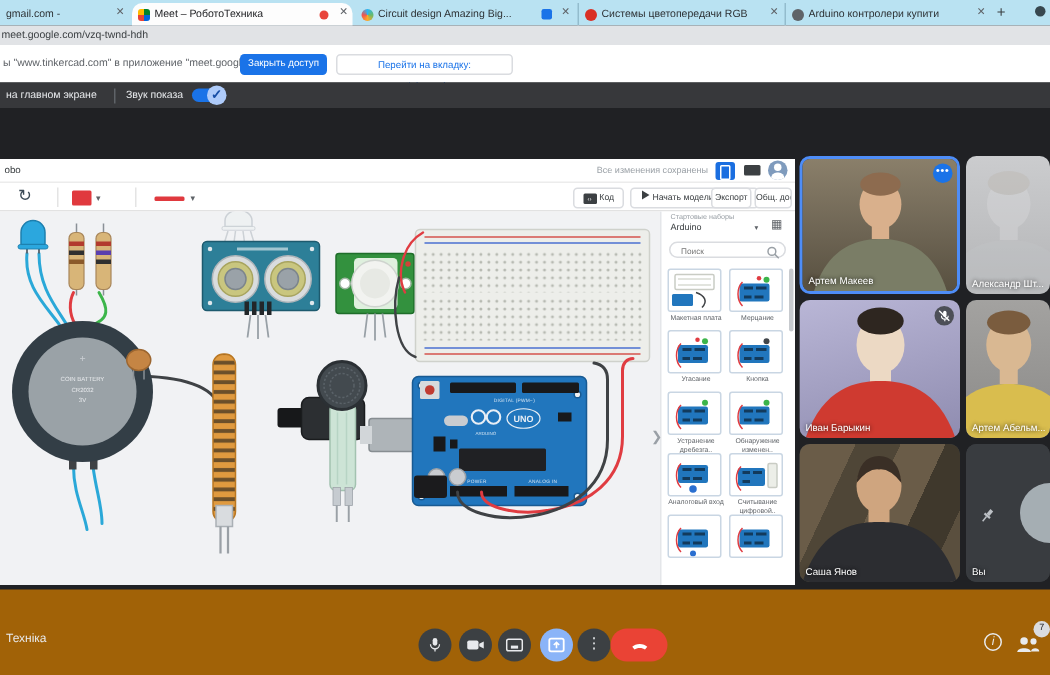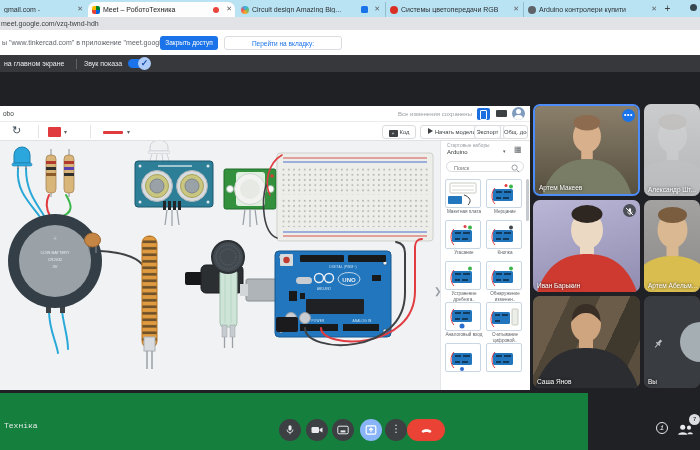--- a/index.html
+++ b/index.html
@@ -111,21 +111,21 @@
   .bg3{background:linear-gradient(165deg,#b9b6d6 0%,#8f8cb0 100%);}
   .bg4{background:linear-gradient(180deg,#a3a2a0 0%,#8b8a88 100%);}
   .bg5{background:linear-gradient(115deg,#6a5c48 0 25%,#4f4637 25% 45%,#6a5c48 45% 65%,#3f382c 65% 85%,#5a4f3e 85%);}
   .bg6{background:#393c40;}
   .badge{position:absolute;width:13px;height:13px;border-radius:50%;}
   .menu-badge{top:3px;right:3px;background:#1a73e8;color:#fff;font-size:7px;letter-spacing:.5px;text-align:center;line-height:11px;font-weight:bold;}
   .mic-badge{top:4px;right:4px;background:rgba(60,64,67,.85);}
   .you-circle{position:absolute;right:-20px;top:26px;width:40px;height:40px;border-radius:50%;background:#b9c2c8;opacity:.85;}
 
   
-  .meet-bottom{left:0;top:338px;width:588px;height:57px;background:#15803d;font-family:Liberation Mono, monospace;}
+  .meet-bottom{left:0;top:338px;width:700px;height:57px;background:#a16207;}
   .meet-name{left:4px;top:28px;font-size:8px;color:#e8eaed;}
   .ctrl{top:26px;width:22px;height:22px;border-radius:50%;background:#3c4043;}
   .ctrl svg{position:absolute;left:5px;top:5px;}
   .ctrl.present{background:#8ab4f8;}
   .ctrl.dots{color:#e8eaed;font-size:10px;text-align:center;line-height:22px;}
   .endcall{left:407px;top:26px;width:38px;height:22px;border-radius:11px;background:#ea4335;}
   .endcall svg{position:absolute;left:13px;top:6px;}
   .info-ic{left:656px;top:29px;width:12px;height:12px;border:1px solid #e8eaed;border-radius:50%;box-sizing:border-box;
            color:#e8eaed;font-size:8px;text-align:center;line-height:10px;font-style:italic;}
   .people-ic{left:677px;top:29px;}

